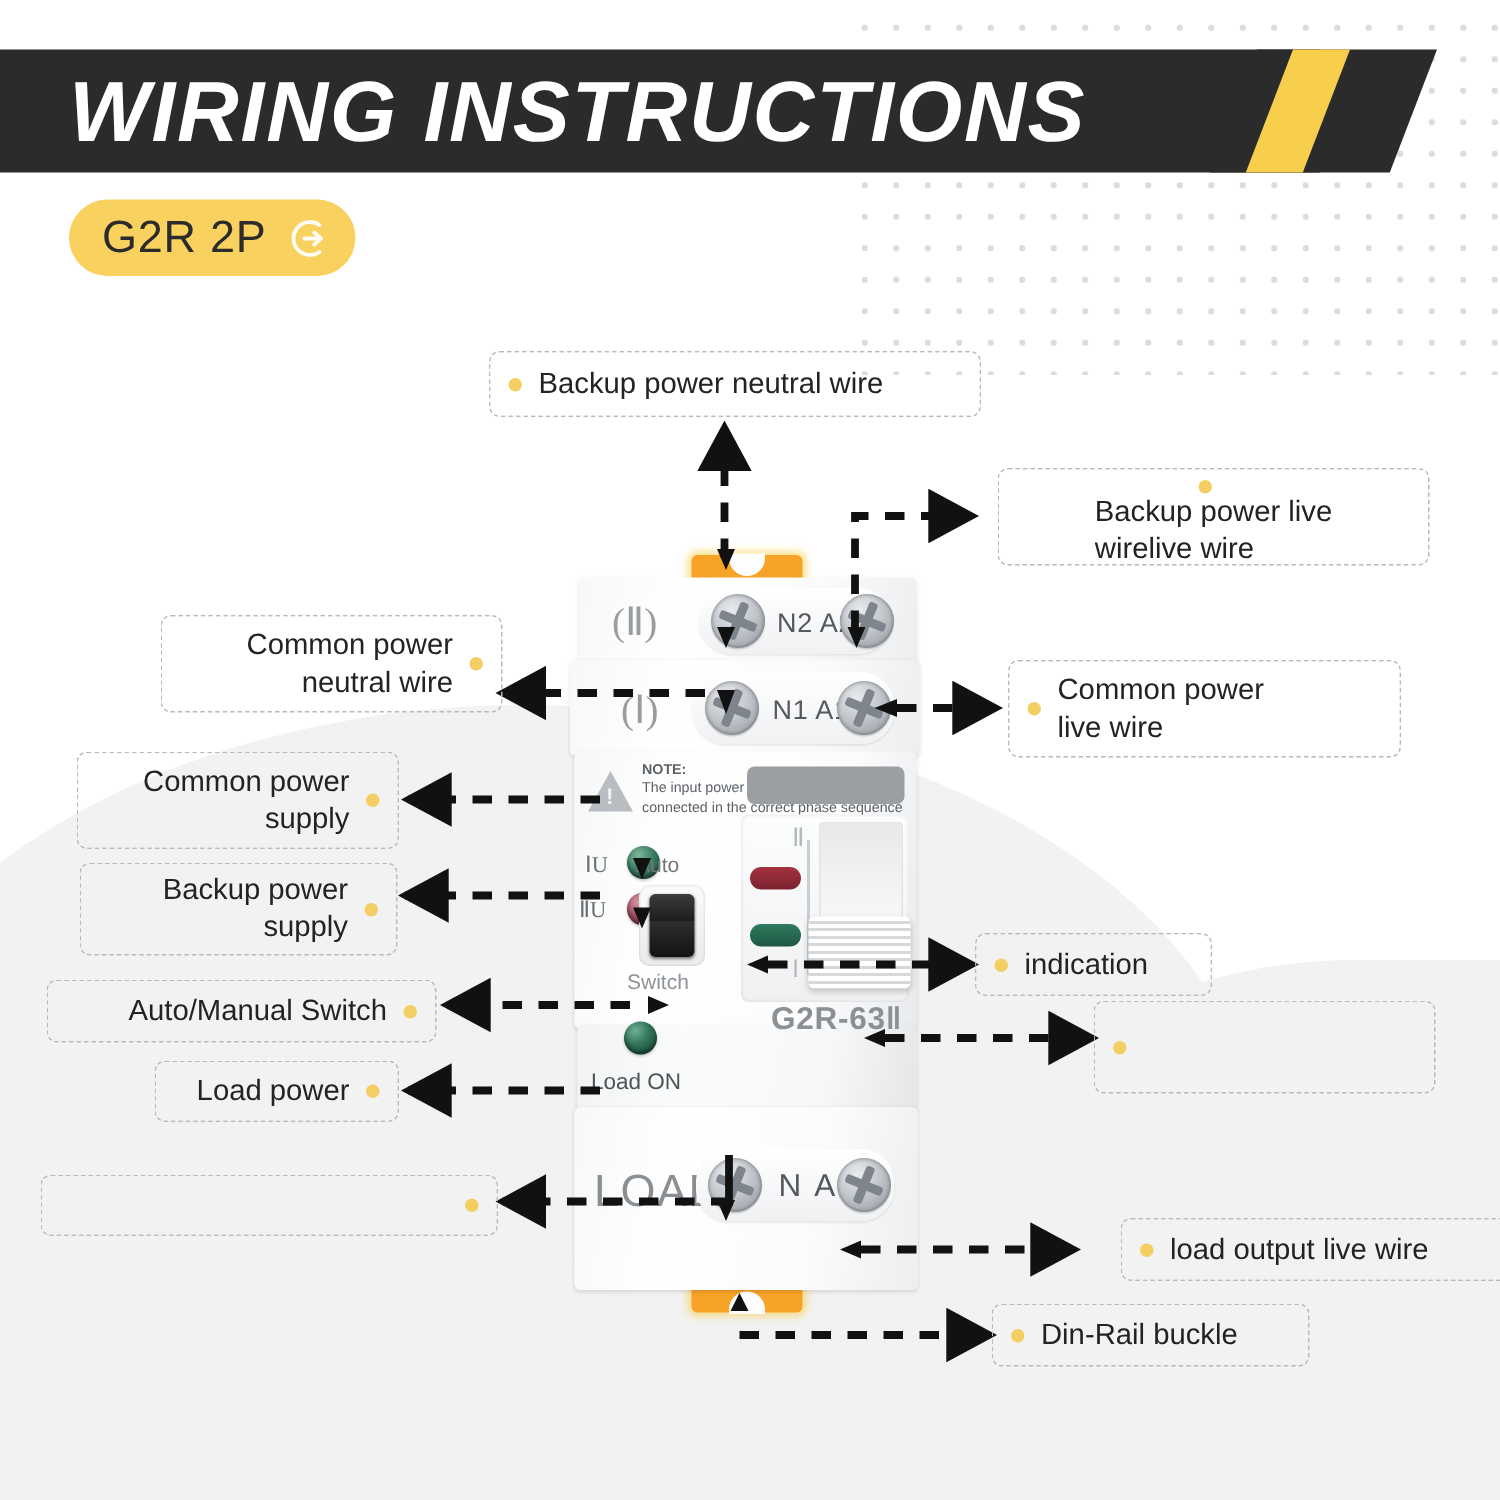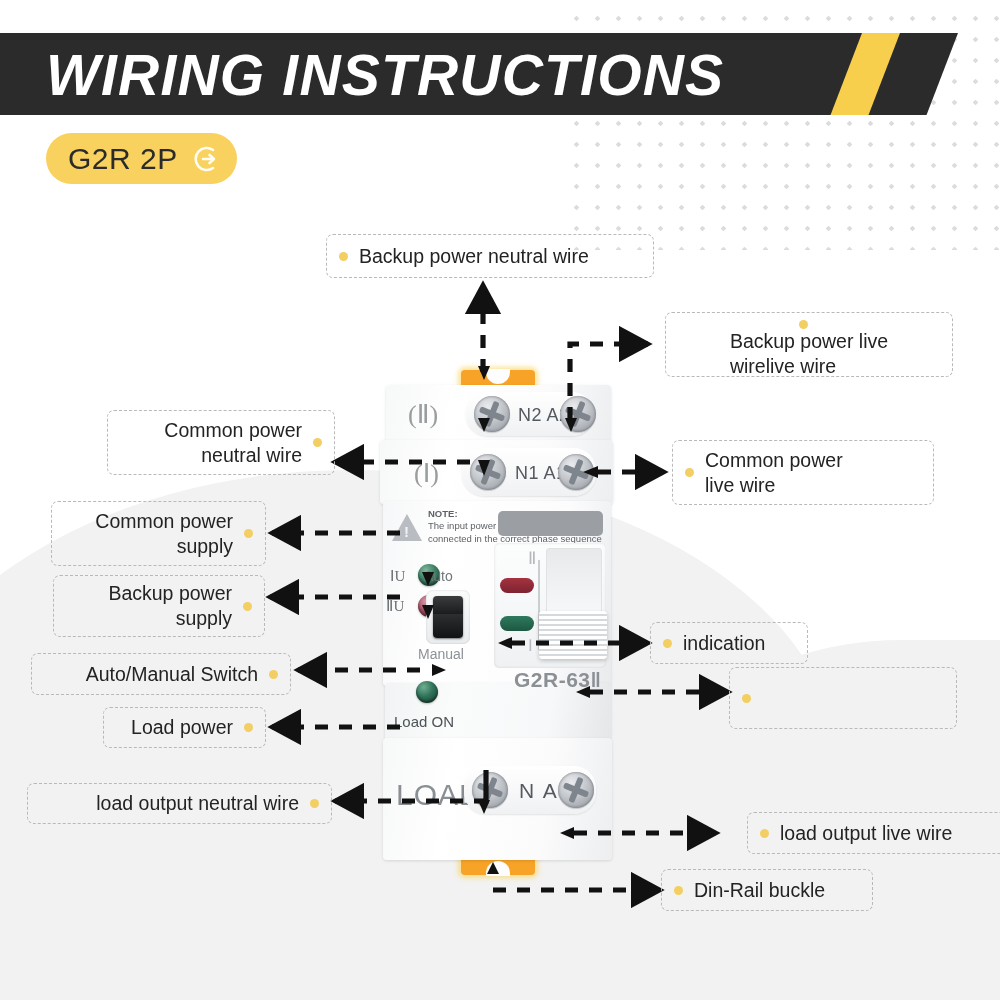--- a/index.html
+++ b/index.html
@@ -407,21 +407,20 @@
 <div class="lbl dot-left" style="left:650px; top:622px; width:158px; height:42px;">
   <span class="bullet"></span>
   <span class="txt">indication</span>
 </div>
 
 <div class="lbl dot-left" style="left:729px; top:667px; width:228px; height:62px;">
   <span class="bullet"></span>
 </div>
 
 <div class="lbl dot-right" style="left:27px; top:783px; width:305px; height:41px;">
-  <span class="txt">load output  neutral wire</span>
   <span class="bullet"></span>
 </div>
 
 <div class="lbl dot-left" style="left:718px; top:812px; width:260px; height:42px;margin-left:29px;">
   <span class="bullet"></span>
   <span class="txt">load output live wire</span>
 </div>
 
 <div class="lbl dot-left" style="left:661px; top:869px; width:212px; height:42px;">
   <span class="bullet"></span>
@@ -463,21 +462,21 @@
 
   <div class="led-lbl" style="left:12px; top:199px;">ⅠU</div>
   <div class="led led-green" style="left:40px; top:196px;"></div>
   <div class="led-lbl" style="left:8px; top:229px;">ⅡU</div>
   <div class="led led-red" style="left:40px; top:227px;"></div>
 
   <div class="auto-lbl">Auto</div>
   <div class="toggle-frame">
     <div class="toggle-rocker"></div>
   </div>
-  <div class="manual-lbl">Manual</div>
+  <div class="manual-lbl">Switch</div>
 
   <div class="led led-ongrn" style="left:38px; top:313px;"></div>
   <div class="load-on-lbl" style="left:16px; top:345px;">Load ON</div>
 
   <div class="win-grey"></div>
   <div class="handle-well"></div>
   <div class="rom-II">Ⅱ</div>
   <div class="updown-ax"></div>
   <div class="rom-I">Ⅰ</div>
   <div class="pill pill-red"></div>

